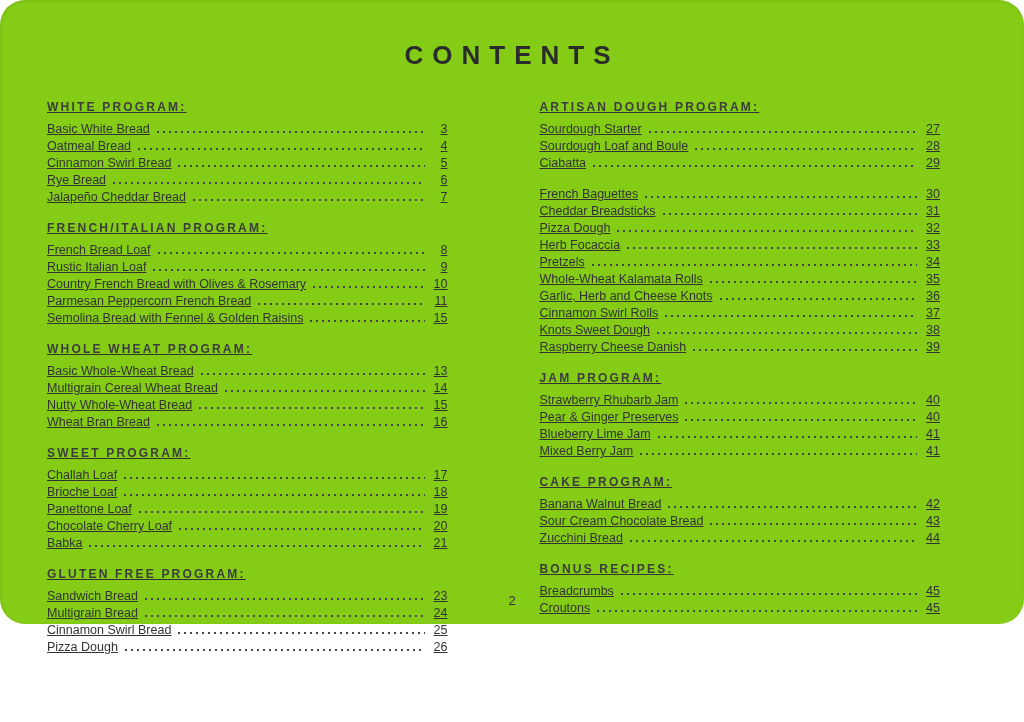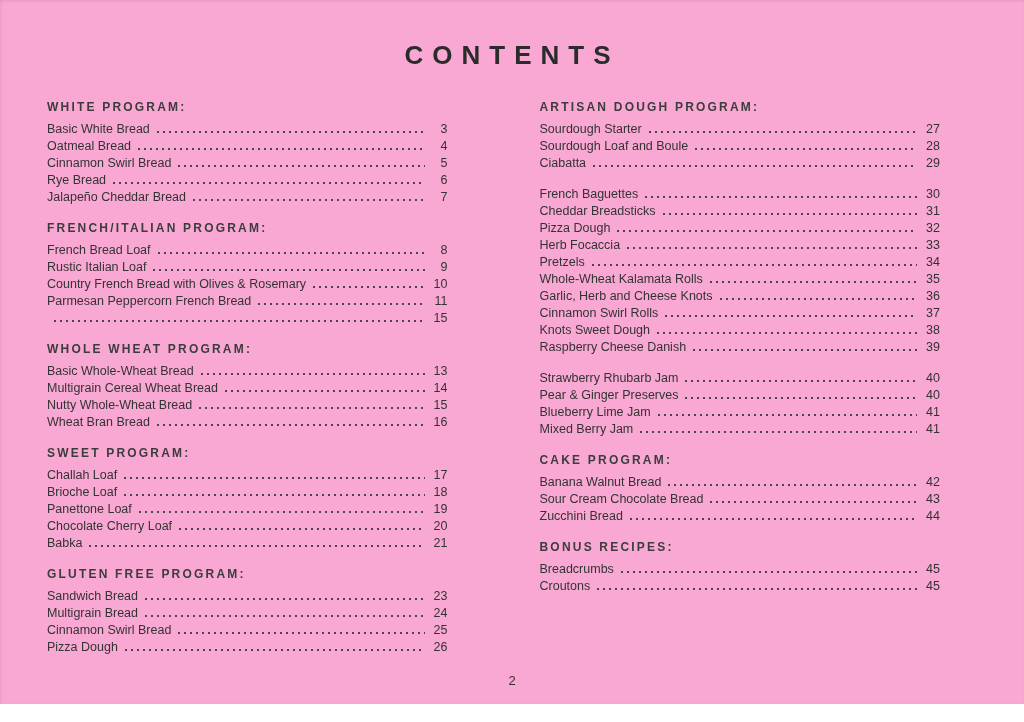--- a/index.html
+++ b/index.html
@@ -6,37 +6,39 @@
   html, body { width: 1024px; height: 722px; }
   body {
     background: #ffffff;
     font-family: "Liberation Sans", sans-serif;
     color: #333333;
     position: relative;
     overflow: hidden;
   }
   .page {
     width: 1024px;
-    height: 704px;
-    background: #f9a8d4;
+    height: 624px;
+    background: #84cc16;
     position: relative;
     box-shadow: inset 0 2px 3px rgba(0,0,0,0.05), inset 2px 0 3px rgba(0,0,0,0.04);
+    border-radius: 25px;
   }
   .page-title {
     text-align: center;
     padding-top: 40px;
     font-size: 26px;
     font-weight: 700;
     letter-spacing: 9px;
     color: #2b2b2b;
   }
   .columns {
     display: flex;
     gap: 92px;
     margin: 28px 84px 0 47px;
+    text-decoration: underline;
   }
   .col {
     flex: 1 1 0;
     min-width: 0;
   }
   .toc-section + .toc-section { margin-top: 14px; }
   .toc-heading {
     font-size: 12px;
     font-weight: 700;
     letter-spacing: 2.2px;
@@ -130,20 +132,21 @@
             <span class="entry-title">Country French Bread with Olives &amp; Rosemary</span>
             <span class="leader"></span>
             <span class="entry-page">10</span>
           </div>
           <div class="entry">
             <span class="entry-title">Parmesan Peppercorn French Bread</span>
             <span class="leader"></span>
             <span class="entry-page">11</span>
           </div>
           <div class="entry">
+            <span class="entry-title">Semolina Bread with Fennel &amp; Golden Raisins</span>
             <span class="leader"></span>
             <span class="entry-page">15</span>
           </div>
         </div>
         <div class="toc-section">
           <div class="toc-heading">WHOLE WHEAT PROGRAM:</div>
           <div class="entry">
             <span class="entry-title">Basic Whole-Wheat Bread</span>
             <span class="leader"></span>
             <span class="entry-page">13</span>
@@ -281,20 +284,21 @@
             <span class="leader"></span>
             <span class="entry-page">38</span>
           </div>
           <div class="entry">
             <span class="entry-title">Raspberry Cheese Danish</span>
             <span class="leader"></span>
             <span class="entry-page">39</span>
           </div>
         </div>
         <div class="toc-section">
+          <div class="toc-heading">JAM PROGRAM:</div>
           <div class="entry">
             <span class="entry-title">Strawberry Rhubarb Jam</span>
             <span class="leader"></span>
             <span class="entry-page">40</span>
           </div>
           <div class="entry">
             <span class="entry-title">Pear &amp; Ginger Preserves</span>
             <span class="leader"></span>
             <span class="entry-page">40</span>
           </div>

